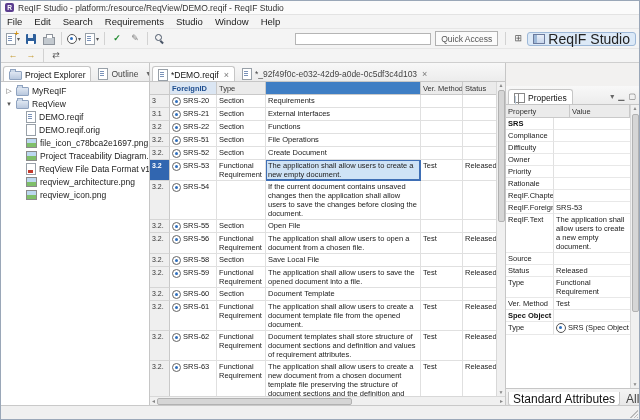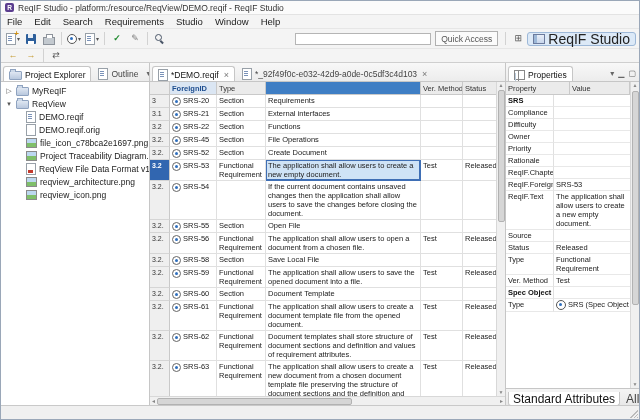--- a/index.html
+++ b/index.html
@@ -46,21 +46,21 @@
   .i-pdf-file-icon:after{content:"";position:absolute;left:1px;bottom:1px;width:5px;height:3px;background:#c23b2e;}
   .obj-icon{width:7px;height:7px;border:1px solid #666;border-radius:50%;background:#fff;margin:1px 2px 0 0;}
   .obj-icon:after{content:"";position:absolute;left:1.5px;top:1.5px;width:3px;height:3px;border-radius:50%;background:#2f6fbe;}
   .i-properties-tab-icon{width:9px;height:8px;border:1px solid #888;background:#fff;}
   .i-properties-tab-icon:after{content:"";position:absolute;left:3px;top:0;width:1px;height:8px;background:#888;box-shadow:-3px 2px 0 #bcd,0 2px 0 #888;}
   
   .main{flex:1;display:flex;min-height:0;background:#f2f1f0;}
   .panel{display:flex;flex-direction:column;min-width:0;box-sizing:border-box;}
   #left{width:149px;flex:none;border-right:1px solid #c6c6c6;background:#fff;}
   #center{width:356px;flex:none;border-right:1px solid #c6c6c6;background:#fff;}
-  #right{flex:1;background:#3b82f6;}
+  #right{flex:1;background:#3b82f6;margin-top:23px;}
   .tabbar{height:18px;flex:none;display:flex;align-items:flex-end;background:linear-gradient(#f8f8f8,#ececec);border-bottom:1px solid #c6c6c6;padding-left:2px;gap:1px;overflow:hidden;}
   .tab{display:flex;align-items:center;gap:3px;padding:2px 5px;height:16px;box-sizing:border-box;color:#444;font-size:8.5px;white-space:nowrap;border:1px solid transparent;border-bottom:none;}
   .tab.active{background:#fff;border-color:#c6c6c6;border-radius:3px 3px 0 0;color:#111;margin-bottom:-1px;}
   .tab .close{color:#777;font-size:9px;margin-left:2px;}
   .tab-spacer{flex:1;}
   .tab-tools{display:flex;align-items:center;gap:4px;padding:0 3px 3px 0;color:#666;font-size:8px;}
   
   .tree{flex:1;overflow:hidden;background:#fff;padding-top:2px;}
   .tree-row{display:flex;align-items:center;height:13px;gap:3px;white-space:nowrap;overflow:hidden;font-size:8.5px;}
   .exp{width:8px;flex:none;text-align:center;color:#555;font-size:7px;}
@@ -300,21 +300,21 @@
                 </div>
                 <div class="c w2">Section</div>
                 <div class="c w3">Functions</div>
                 <div class="c w4"></div>
                 <div class="c w5"></div>
               </div>
               <div class="trow">
                 <div class="c num w0">3.2.</div>
                 <div class="c idc w1">
                   <span class="ic obj-icon"></span>
-                  <span>SRS-45</span>
+                  <span>SRS-51</span>
                 </div>
                 <div class="c w2">Section</div>
                 <div class="c w3">File Operations</div>
                 <div class="c w4"></div>
                 <div class="c w5"></div>
               </div>
               <div class="trow">
                 <div class="c num w0">3.2.</div>
                 <div class="c idc w1">
                   <span class="ic obj-icon"></span>

